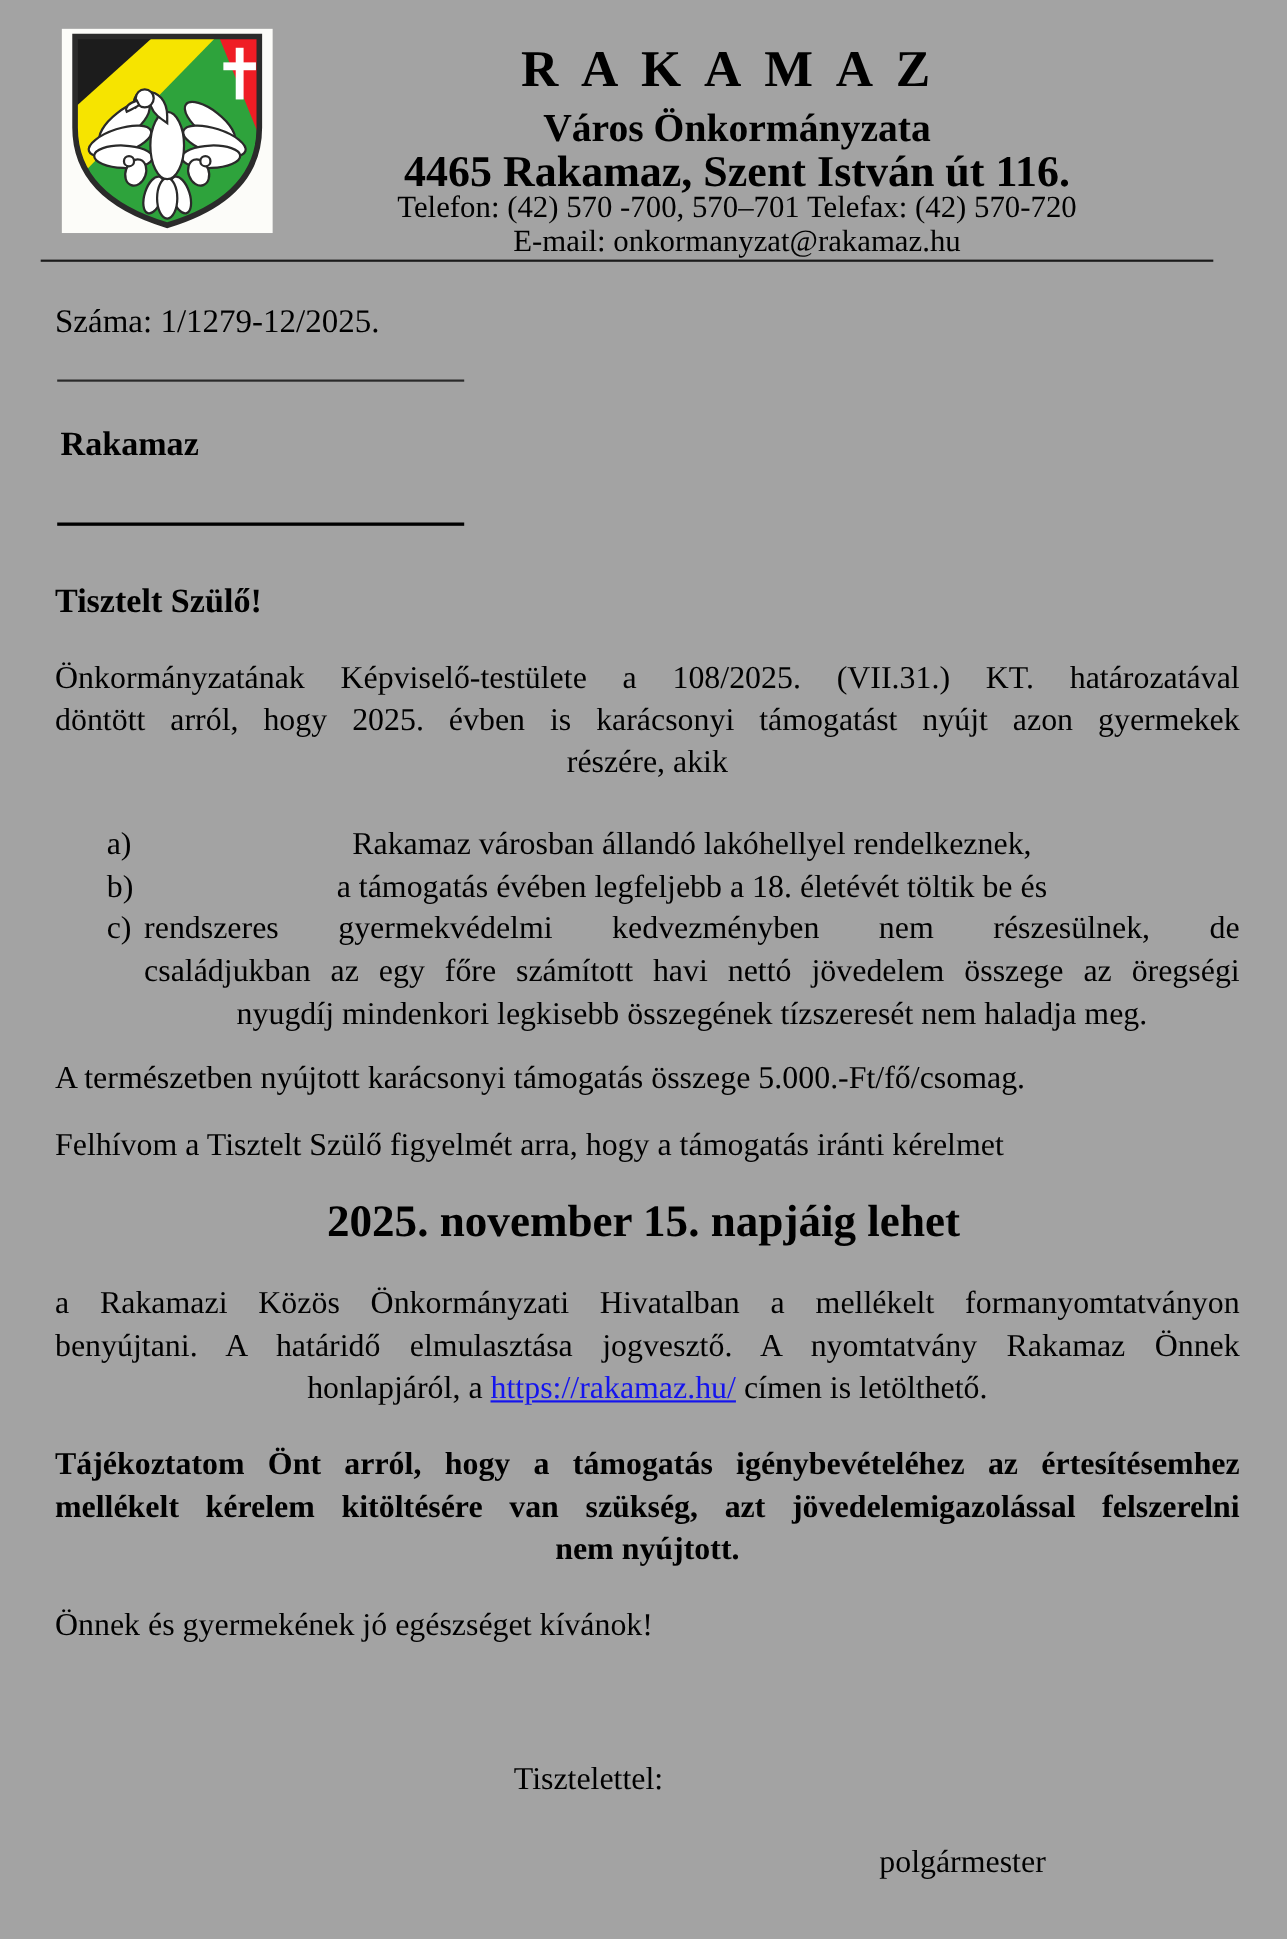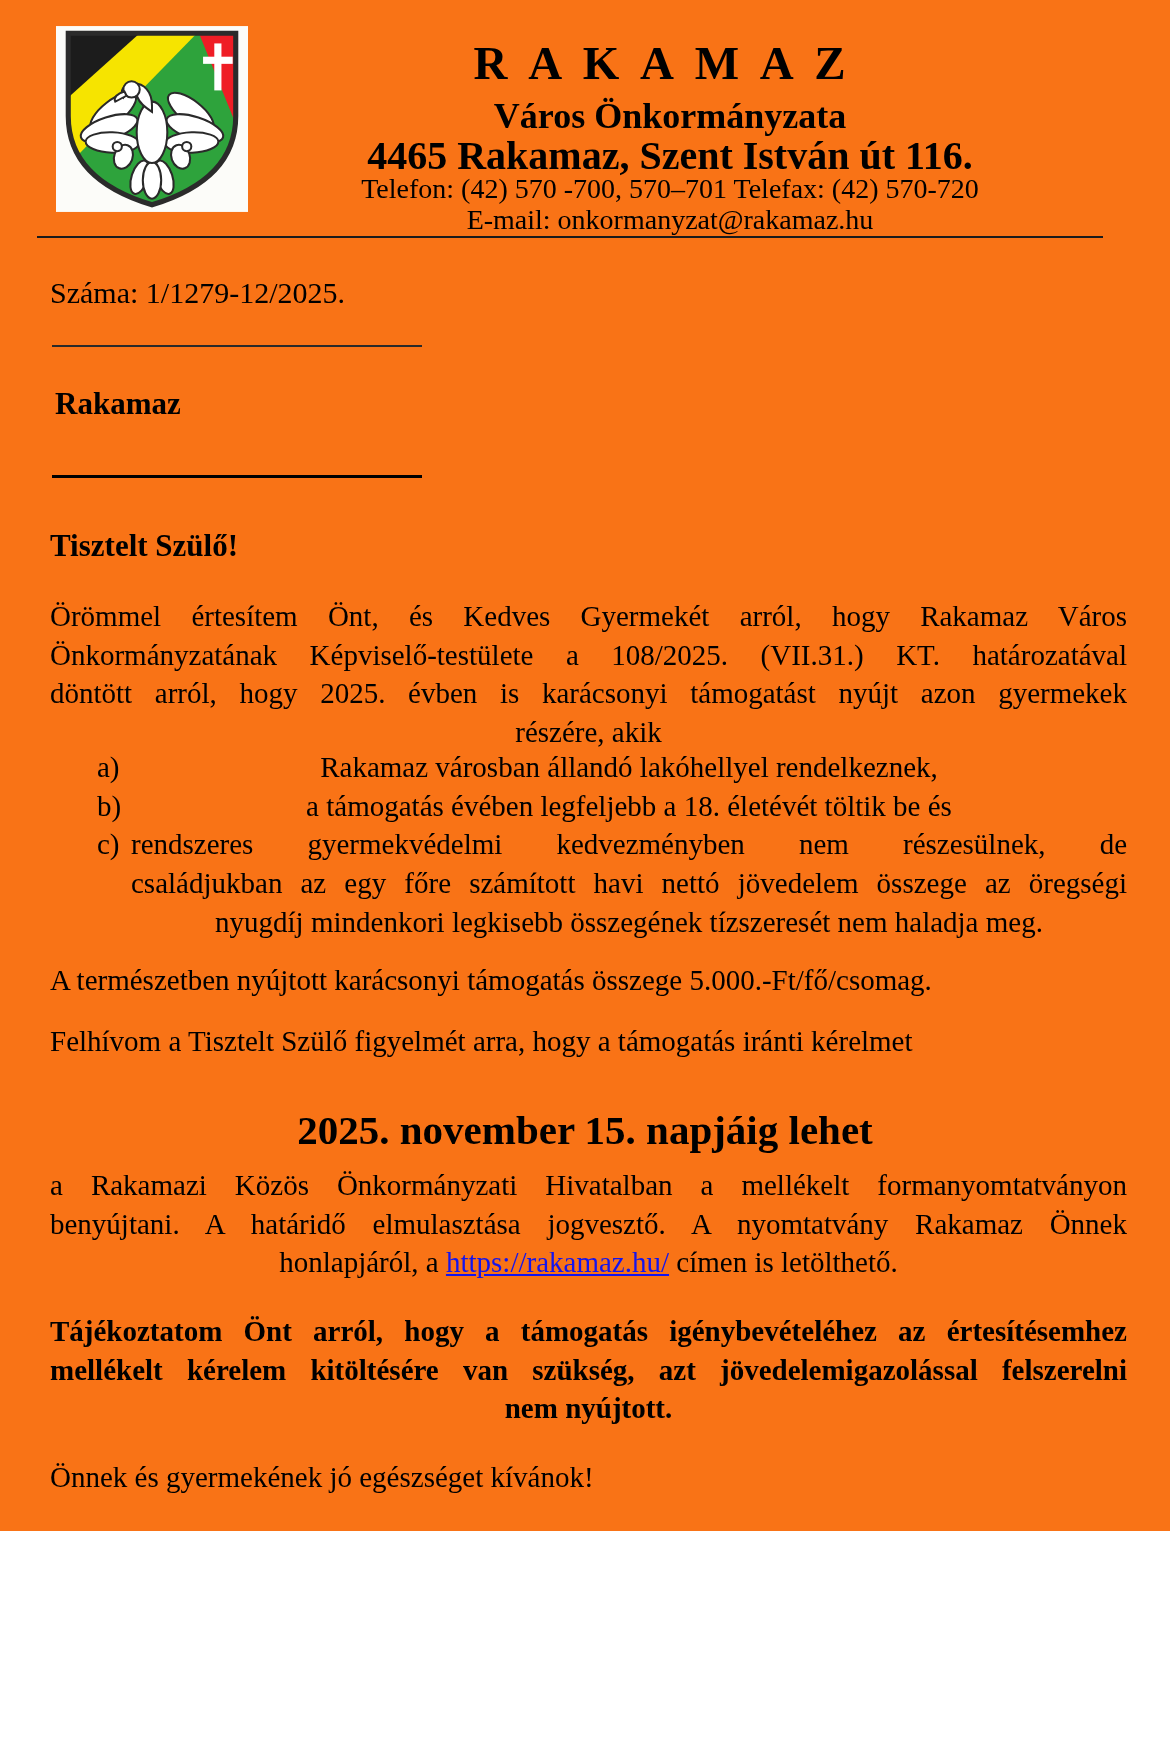--- a/index.html
+++ b/index.html
@@ -1,19 +1,19 @@
 <!DOCTYPE html>
 <html><head>
 <meta charset="utf-8">
 <style>
   html,body{margin:0;padding:0;background:#ffffff;}
   .page{
     position:relative;
-    width:1170px;height:1531px;
-    background:#f97316;
+    width:1170px;height:1763px;
+    background:#a3a3a3;
     font-family:"Liberation Serif", serif;
     color:#000;
     overflow:hidden;
   }
   
   .logo{position:absolute;left:56px;top:26px;width:192px;height:186px;}
   .header-text{position:absolute;left:170px;right:0;top:32px;text-align:center;}
   .h-title{font-size:47px;font-weight:bold;letter-spacing:.44em;line-height:62px;white-space:nowrap;}
   .h-sub{font-size:36px;font-weight:bold;line-height:45px;}
   .h-addr{font-size:40px;font-weight:bold;line-height:34px;}
@@ -31,21 +31,21 @@
   .jline{text-align:justify;text-align-last:justify;}
   .jlast{text-align:center;}
 
   .para1{top:597px;}
   .list{top:748px;}
   .li{position:relative;padding-left:81px;}
   .li .marker{position:absolute;left:47px;top:0;}
   .para2{top:961px;}
   .para3{top:1022px;}
   .deadline{position:absolute;left:0;right:0;top:1085px;text-align:center;
-            font-size:41px;font-weight:bold;line-height:50px;margin-top:20px;}
+            font-size:41px;font-weight:bold;line-height:50px;}
   .para4{top:1166px;}
   .para5{top:1312px;font-weight:bold;}
   .para6{top:1458px;}
   .dateline{top:1526px;}
   .closing{position:absolute;left:400px;top:1598px;width:270px;text-align:center;
            font-size:29px;line-height:38px;}
   .sig{position:absolute;left:700px;width:350px;text-align:center;font-size:29px;line-height:38px;}
   .sig-name{top:1636px;}
   .sig-role{top:1674px;}
   a.doc-link{color:#1414ee;text-decoration:underline;cursor:pointer;}
@@ -119,21 +119,20 @@
 
   <div class="doc-number">Száma: 1/1279-12/2025.</div>
 
   <div class="blank-line-1"></div>
   <div class="addressee">Rakamaz</div>
   <div class="blank-line-2"></div>
 
   <div class="salutation">Tisztelt Szülő!</div>
 
   <div class="bodyblock para1">
-      <div class="jline">Örömmel értesítem Önt, és Kedves Gyermekét arról, hogy Rakamaz Város</div>
       <div class="jline">Önkormányzatának Képviselő-testülete a 108/2025. (VII.31.) KT. határozatával</div>
       <div class="jline">döntött arról, hogy 2025. évben is karácsonyi támogatást nyújt azon gyermekek</div>
       <div class="jlast">részére, akik</div>
     </div>
 
   <div class="bodyblock list">
     <div class="li">
       <span class="marker">a)</span>
       <div class="jlast">Rakamaz városban állandó lakóhellyel rendelkeznek,</div>
     </div>

